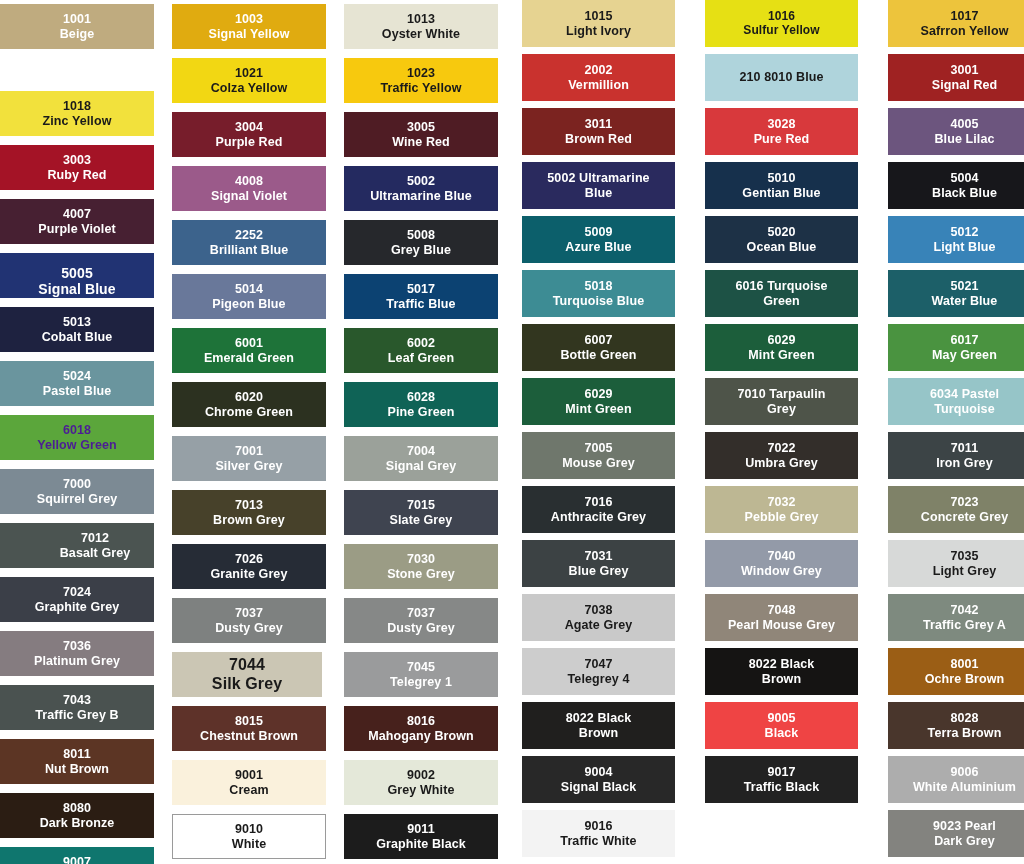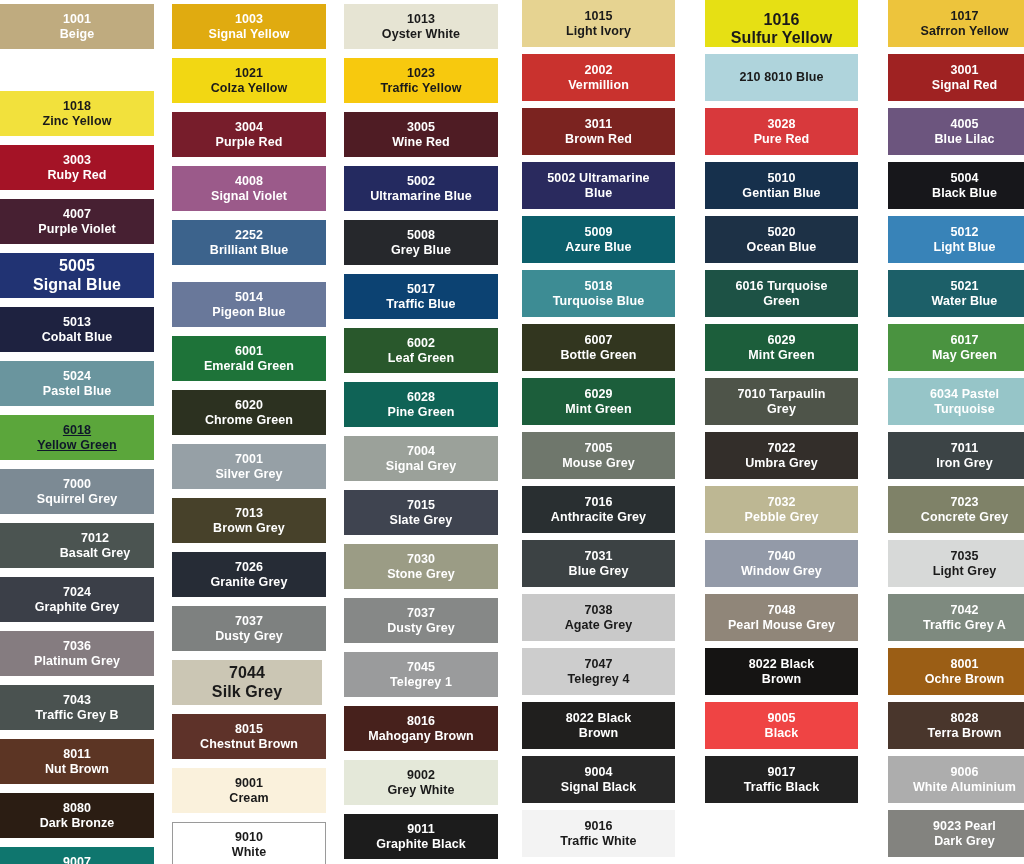--- a/index.html
+++ b/index.html
@@ -73,33 +73,33 @@
           <span class="name">Zinc Yellow</span>
         </div>
         <div class="swatch" title="3003 Ruby Red" style="width: 154px; height: 45px; background: rgb(164, 19, 38); color: rgb(255, 255, 255); font-size: 12.5px;">
           <span class="code">3003</span>
           <span class="name">Ruby Red</span>
         </div>
         <div class="swatch" title="4007 Purple Violet" style="width: 154px; height: 45px; background: rgb(71, 32, 50); color: rgb(255, 255, 255); font-size: 12.5px;">
           <span class="code">4007</span>
           <span class="name">Purple Violet</span>
         </div>
-        <div class="swatch" title="5005 Signal Blue" style="width: 154px; height: 45px; background: rgb(33, 51, 115); color: rgb(255, 255, 255); font-size: 16px;">
+        <div class="swatch" title="5005 Signal Blue" style="width: 154px; height: 45px; background: rgb(33, 51, 115); color: rgb(255, 255, 255); font-size: 14px; justify-content: flex-end;">
           <span class="code">5005</span>
           <span class="name">Signal Blue</span>
         </div>
         <div class="swatch" title="5013 Cobalt Blue" style="width: 154px; height: 45px; background: rgb(30, 34, 64); color: rgb(255, 255, 255); font-size: 12.5px;">
           <span class="code">5013</span>
           <span class="name">Cobalt Blue</span>
         </div>
         <div class="swatch" title="5024 Pastel Blue" style="width: 154px; height: 45px; background: rgb(106, 149, 158); color: rgb(255, 255, 255); font-size: 12.5px;">
           <span class="code">5024</span>
           <span class="name">Pastel Blue</span>
         </div>
-        <div class="swatch" title="6018 Yellow Green" style="width: 154px; height: 45px; background: rgb(91, 166, 59); color: #0f172a; font-size: 12.5px; text-decoration: underline;">
+        <div class="swatch" title="6018 Yellow Green" style="width: 154px; height: 45px; background: rgb(91, 166, 59); color: #4c1d95; font-size: 12.5px;">
           <span class="code">6018</span>
           <span class="name">Yellow Green</span>
         </div>
         <div class="swatch" title="7000 Squirrel Grey" style="width: 154px; height: 45px; background: rgb(124, 138, 148); color: rgb(255, 255, 255); font-size: 12.5px;">
           <span class="code">7000</span>
           <span class="name">Squirrel Grey</span>
         </div>
         <div class="swatch" title="7012 Basalt Grey" style="width: 154px; height: 45px; background: rgb(75, 84, 81); color: rgb(255, 255, 255); font-size: 12.5px; padding-left: 36px;">
           <span class="code">7012</span>
           <span class="name">Basalt Grey</span>
@@ -143,21 +143,21 @@
           <span class="name">Purple Red</span>
         </div>
         <div class="swatch" title="4008 Signal Violet" style="width: 154px; height: 45px; background: rgb(155, 90, 138); color: rgb(255, 255, 255); font-size: 12.5px;">
           <span class="code">4008</span>
           <span class="name">Signal Violet</span>
         </div>
         <div class="swatch" title="5007 Brilliant Blue" style="width: 154px; height: 45px; background: rgb(60, 99, 140); color: rgb(255, 255, 255); font-size: 12.5px;">
           <span class="code">2252</span>
           <span class="name">Brilliant Blue</span>
         </div>
-        <div class="swatch" title="5014 Pigeon Blue" style="width: 154px; height: 45px; background: rgb(105, 120, 154); color: rgb(255, 255, 255); font-size: 12.5px; margin-top: 8px;">
+        <div class="swatch" title="5014 Pigeon Blue" style="width: 154px; height: 45px; background: rgb(105, 120, 154); color: rgb(255, 255, 255); font-size: 12.5px;">
           <span class="code">5014</span>
           <span class="name">Pigeon Blue</span>
         </div>
         <div class="swatch" title="6001 Emerald Green" style="width: 154px; height: 45px; background: rgb(30, 115, 57); color: rgb(255, 255, 255); font-size: 12.5px;">
           <span class="code">6001</span>
           <span class="name">Emerald Green</span>
         </div>
         <div class="swatch" title="6020 Chrome Green" style="width: 154px; height: 45px; background: rgb(44, 49, 32); color: rgb(255, 255, 255); font-size: 12.5px;">
           <span class="code">6020</span>
           <span class="name">Chrome Green</span>
@@ -323,21 +323,21 @@
         <div class="swatch" title="9004 Signal Black" style="width: 153px; height: 47px; background: rgb(40, 40, 40); color: rgb(255, 255, 255); font-size: 12.5px;">
           <span class="code">9004</span>
           <span class="name">Signal Black</span>
         </div>
         <div class="swatch" title="9016 Traffic White" style="width: 153px; height: 47px; background: rgb(243, 243, 243); color: rgb(26, 26, 26); font-size: 12.5px;">
           <span class="code">9016</span>
           <span class="name">Traffic White</span>
         </div>
       </div>
       <div class="swatch-column" style="gap: 7px; width: 153px;">
-        <div class="swatch" title="1016 Sulfur Yellow" style="width: 153px; height: 47px; background: rgb(230, 224, 20); color: rgb(26, 26, 26); font-size: 16px; justify-content: flex-end;">
+        <div class="swatch" title="1016 Sulfur Yellow" style="width: 153px; height: 47px; background: rgb(230, 224, 20); color: rgb(26, 26, 26); font-size: 12px;">
           <span class="code">1016</span>
           <span class="name">Sulfur Yellow</span>
         </div>
         <div class="swatch oneline" title="210 8010 Blue" style="width: 153px; height: 47px; background: rgb(175, 212, 220); color: rgb(26, 26, 26); font-size: 12.5px;">
           <span class="code">210 8010 Blue</span>
         </div>
         <div class="swatch" title="3028 Pure Red" style="width: 153px; height: 47px; background: rgb(216, 57, 60); color: rgb(255, 255, 255); font-size: 12.5px;">
           <span class="code">3028</span>
           <span class="name">Pure Red</span>
         </div>

